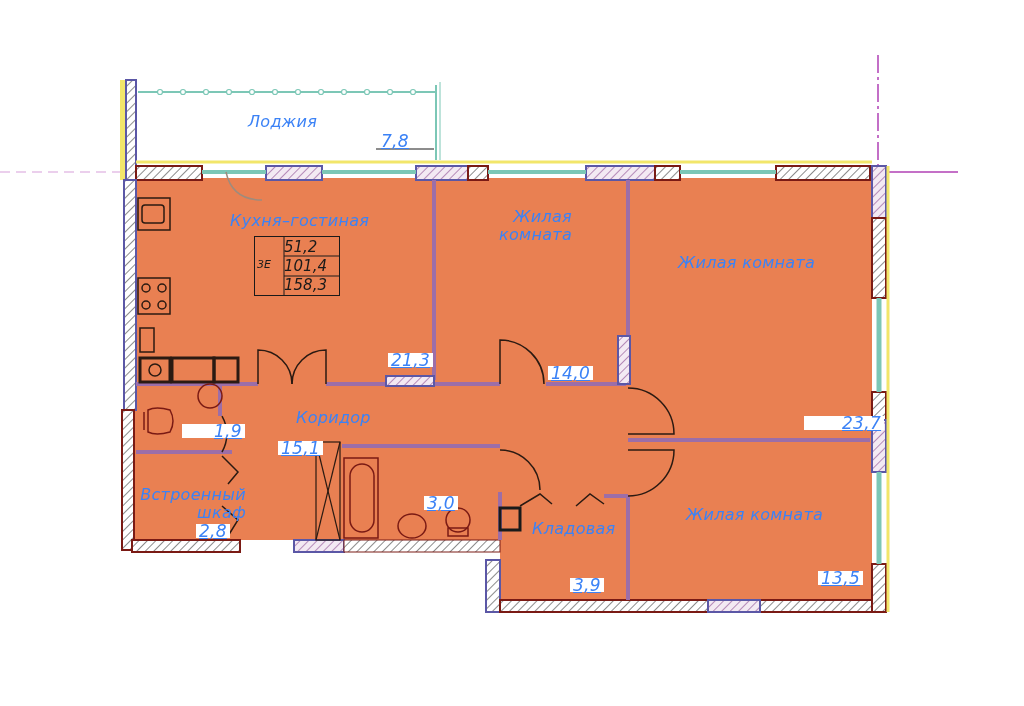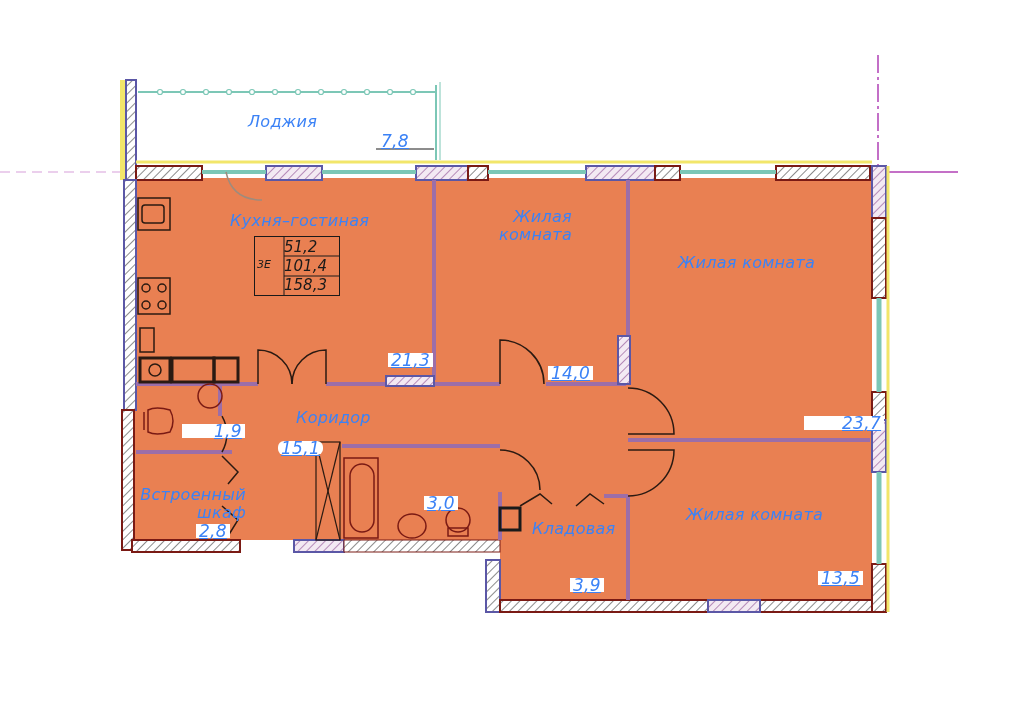--- a/index.html
+++ b/index.html
@@ -198,21 +198,21 @@
   <div>комната</div>
 </div>
 <div class="lbl area" style="left:548px;top:360px;margin-top:6px;">14,0</div>
 
 <div class="lbl room-name" style="left:678px;top:254px;">Жилая комната</div>
 <div class="lbl area" style="left:804px;top:416px;padding-left:38px;">23,7</div>
 
 <div class="lbl area" style="left:182px;top:424px;padding-left:32px;">1,9</div>
 
 <div class="lbl room-name" style="left:296px;top:409px;">Коридор</div>
-<div class="lbl area" style="left:278px;top:441px;border-radius:6px;">15,1</div>
+<div class="lbl area" style="left:278px;top:441px;">15,1</div>
 
 <div class="lbl room-name center" style="left:134px;top:486px;width:112px;">
   <div>Встроенный</div>
   <div>шкаф</div>
 </div>
 <div class="lbl area" style="left:196px;top:524px;">2,8</div>
 
 <div class="lbl area" style="left:424px;top:496px;">3,0</div>
 
 <div class="lbl room-name" style="left:532px;top:520px;">Кладовая</div>

